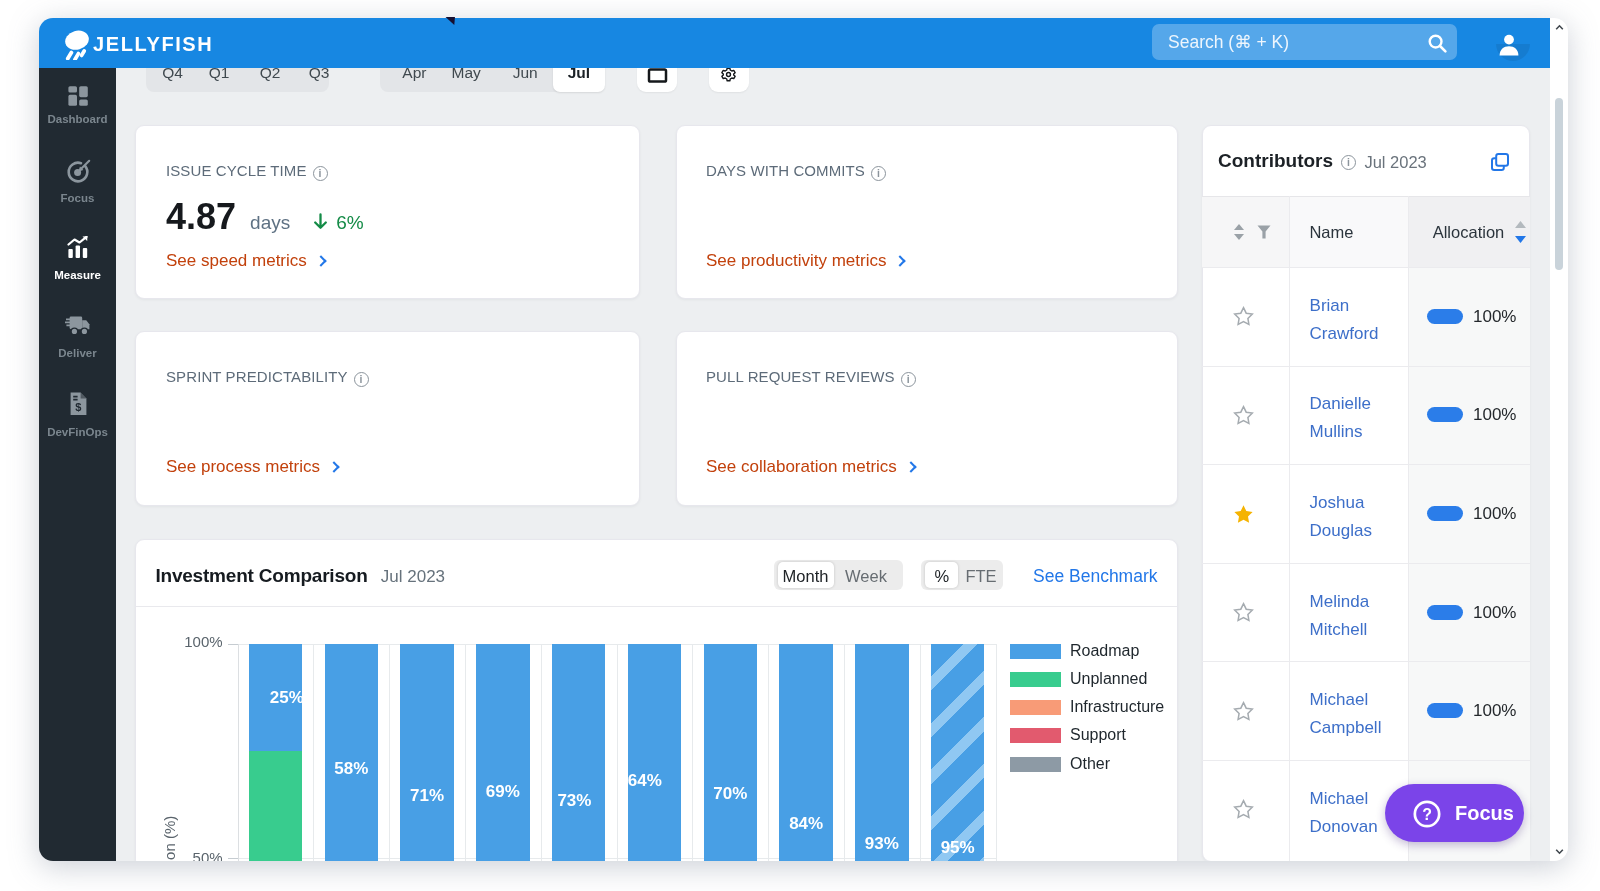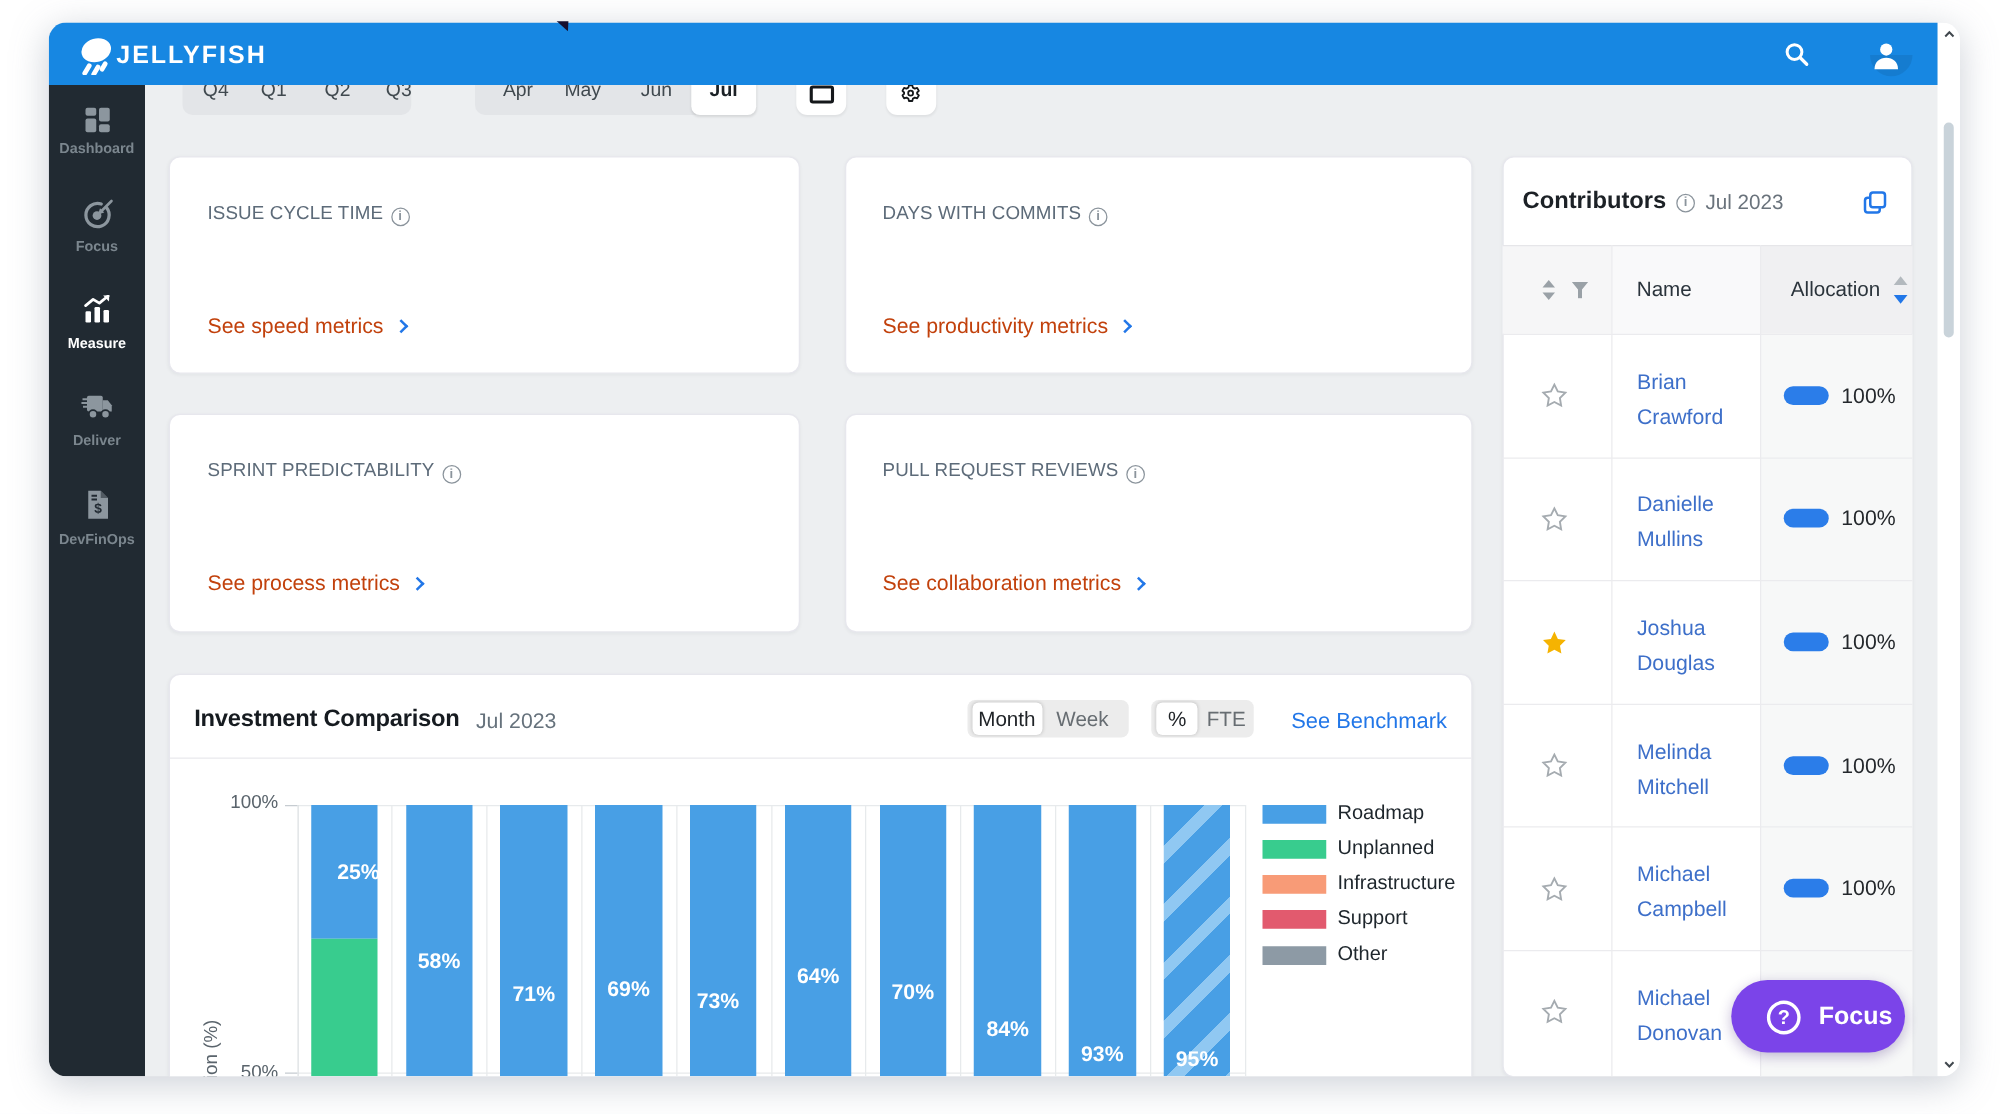--- a/index.html
+++ b/index.html
@@ -40,20 +40,21 @@
   <div class="hdr"></div>
 
   <svg class="abs" style="left:23px; top:10px; z-index:21;" width="30" height="32" viewBox="0 0 30 32">
     <ellipse cx="15" cy="12.2" rx="12" ry="9.4" transform="rotate(-16 15 12.2)" fill="#fff"></ellipse>
     <path d="M9.4 24.6 L5.8 30.6" stroke="#fff" stroke-width="3.8" stroke-linecap="round"></path>
     <path d="M16.4 25.6 L13 31.4" stroke="#fff" stroke-width="3.8" stroke-linecap="round"></path>
     <path d="M22.2 23 L19.6 27.4" stroke="#fff" stroke-width="3.8" stroke-linecap="round"></path>
   </svg>
   <div class="logo-text">JELLYFISH</div>
 
+  <div class="search">Search (⌘ + K)</div>
   <svg class="abs" style="left:1388px; top:15px; z-index:21;" width="21" height="21" viewBox="0 0 21 21">
       <circle cx="8.6" cy="8.6" r="5.9" fill="none" stroke="#fff" stroke-width="2.4"></circle>
       <line x1="13" y1="13" x2="18.4" y2="18.4" stroke="#fff" stroke-width="2.6" stroke-linecap="round"></line>
     </svg>
 
   <div class="abs" style="left:1457px; top:26px; z-index:21; width:34px; height:17px; border-radius:0 0 17px 17px; background:rgba(0,0,0,.08);"></div>
   <svg class="abs" style="left:1458px; top:14px; z-index:21;" width="24" height="25" viewBox="0 0 24 25">
       <circle cx="12" cy="7.6" r="4.9" fill="#fff"></circle>
       <path d="M2.6 23.4 C2.6 17.4 6.8 14.2 12 14.2 C17.2 14.2 21.4 17.4 21.4 23.4 Z" fill="#fff"></path>
     </svg>
@@ -118,20 +119,23 @@
       <rect x="4" y="1.6" width="17" height="12" rx="1.4" fill="none" stroke="#15181b" stroke-width="2.5"></rect>
     </svg>
   <div class="sqbtn" style="left:670px;"></div>
   <svg class="abs" style="left:682px; top:49px;" width="15" height="15" viewBox="0 0 20 20">
     <path fill="none" stroke="#15181b" stroke-width="1.9" stroke-linejoin="round" d="M8.2 1.6 L11.8 1.6 L12.4 4.1 A6.3 6.3 0 0 1 14.5 5.3 L17 4.5 L18.8 7.6 L16.9 9.3 A6.3 6.3 0 0 1 16.9 10.7 L18.8 12.4 L17 15.5 L14.5 14.7 A6.3 6.3 0 0 1 12.4 15.9 L11.8 18.4 L8.2 18.4 L7.6 15.9 A6.3 6.3 0 0 1 5.5 14.7 L3 15.5 L1.2 12.4 L3.1 10.7 A6.3 6.3 0 0 1 3.1 9.3 L1.2 7.6 L3 4.5 L5.5 5.3 A6.3 6.3 0 0 1 7.6 4.1 Z"></path>
     <circle cx="10" cy="10" r="2.6" fill="none" stroke="#15181b" stroke-width="1.9"></circle>
   </svg>
 
   <div class="card" style="left:96px; top:106.8px; width:505px; height:174px;"></div>
   <div class="ctitle" style="left:127px; top:144px;">ISSUE CYCLE TIME<span class="info">i</span></div>
+  <div class="cnum" style="left:127px; top:178px;">4.87<span class="cunit" style="margin-left:14px;">days</span><svg width="17" height="17" viewBox="0 0 17 17" style="margin-left:22px; margin-right:7px; vertical-align:-1px;">
+        <path d="M8.5 1.5 L8.5 14 M3.2 9.5 L8.5 14.8 L13.8 9.5" fill="none" stroke="#148b47" stroke-width="2.3" stroke-linecap="round" stroke-linejoin="round"></path>
+      </svg><span class="cdelta green">6%</span></div>
   <div class="clink" style="left:127px; top:233px;">See speed metrics<span class="chev"></span></div>
   <div class="card" style="left:636.5px; top:106.8px; width:502px; height:174px;"></div>
   <div class="ctitle" style="left:667px; top:144px;">DAYS WITH COMMITS<span class="info">i</span></div>
   <div class="clink" style="left:667px; top:233px;">See productivity metrics<span class="chev"></span></div>
   <div class="card" style="left:96px; top:313px; width:505px; height:175px;"></div>
   <div class="ctitle" style="left:127px; top:350.2px;">SPRINT PREDICTABILITY<span class="info">i</span></div>
   <div class="clink" style="left:127px; top:439.2px;">See process metrics<span class="chev"></span></div>
   <div class="card" style="left:636.5px; top:313px; width:502px; height:175px;"></div>
   <div class="ctitle" style="left:667px; top:350.2px;">PULL REQUEST REVIEWS<span class="info">i</span></div>
   <div class="clink" style="left:667px; top:439.2px;">See collaboration metrics<span class="chev"></span></div>
@@ -171,21 +175,21 @@
   <div class="abs" style="left:209.8px; top:669.5px; width:76px; text-align:center; font-size:17px; font-weight:bold; color:#fff;">25%</div>
   <div class="abs" style="left:285.5px; top:625.8px; width:53.5px; height:217.2px; background:#489fe5;"></div>
   <div class="abs" style="left:285.5px; top:740.5px; width:53.5px; text-align:center; font-size:17px; font-weight:bold; color:#fff;">58%</div>
   <div class="abs" style="left:361.3px; top:625.8px; width:53.5px; height:217.2px; background:#489fe5;"></div>
   <div class="abs" style="left:361.3px; top:768.4px; width:53.5px; text-align:center; font-size:17px; font-weight:bold; color:#fff;">71%</div>
   <div class="abs" style="left:437.1px; top:625.8px; width:53.5px; height:217.2px; background:#489fe5;"></div>
   <div class="abs" style="left:437.1px; top:764.1px; width:53.5px; text-align:center; font-size:17px; font-weight:bold; color:#fff;">69%</div>
   <div class="abs" style="left:512.9px; top:625.8px; width:53.5px; height:217.2px; background:#489fe5;"></div>
   <div class="abs" style="left:512.9px; top:772.8px; width:45px; text-align:center; font-size:17px; font-weight:bold; color:#fff;">73%</div>
   <div class="abs" style="left:588.8px; top:625.8px; width:53.5px; height:217.2px; background:#489fe5;"></div>
-  <div class="abs" style="left:588.8px; top:753.4px; width:53.5px; text-align:center; font-size:17px; font-weight:bold; color:#fff;">64%</div>
+  <div class="abs" style="left:588.8px; top:753.4px; width:53.5px; font-size:17px; font-weight:bold; color:#fff;">64%</div>
   <div class="abs" style="left:664.5px; top:625.8px; width:53.5px; height:217.2px; background:#489fe5;"></div>
   <div class="abs" style="left:664.5px; top:766.3px; width:53.5px; text-align:center; font-size:17px; font-weight:bold; color:#fff;">70%</div>
   <div class="abs" style="left:740.4px; top:625.8px; width:53.5px; height:217.2px; background:#489fe5;"></div>
   <div class="abs" style="left:740.4px; top:796.4px; width:53.5px; text-align:center; font-size:17px; font-weight:bold; color:#fff;">84%</div>
   <div class="abs" style="left:816.1px; top:625.8px; width:53.5px; height:217.2px; background:#489fe5;"></div>
   <div class="abs" style="left:816.1px; top:815.8px; width:53.5px; text-align:center; font-size:17px; font-weight:bold; color:#fff;">93%</div>
   <div class="abs" style="left:891.9px; top:625.8px; width:53.5px; height:217.2px; background:repeating-linear-gradient(135deg,#489fe5 0 23px,#90c8f2 23px 33px);"></div>
   <div class="abs" style="left:891.9px; top:820.0px; width:53.5px; text-align:center; font-size:17px; font-weight:bold; color:#fff;">95%</div>
   <div class="abs" style="left:123.6px; top:615.3px; width:60px; text-align:right; font-size:15px; color:#5a646c;">100%</div>
   <div class="abs" style="left:123.6px; top:831.2px; width:60px; text-align:right; font-size:15px; color:#5a646c;">50%</div>

